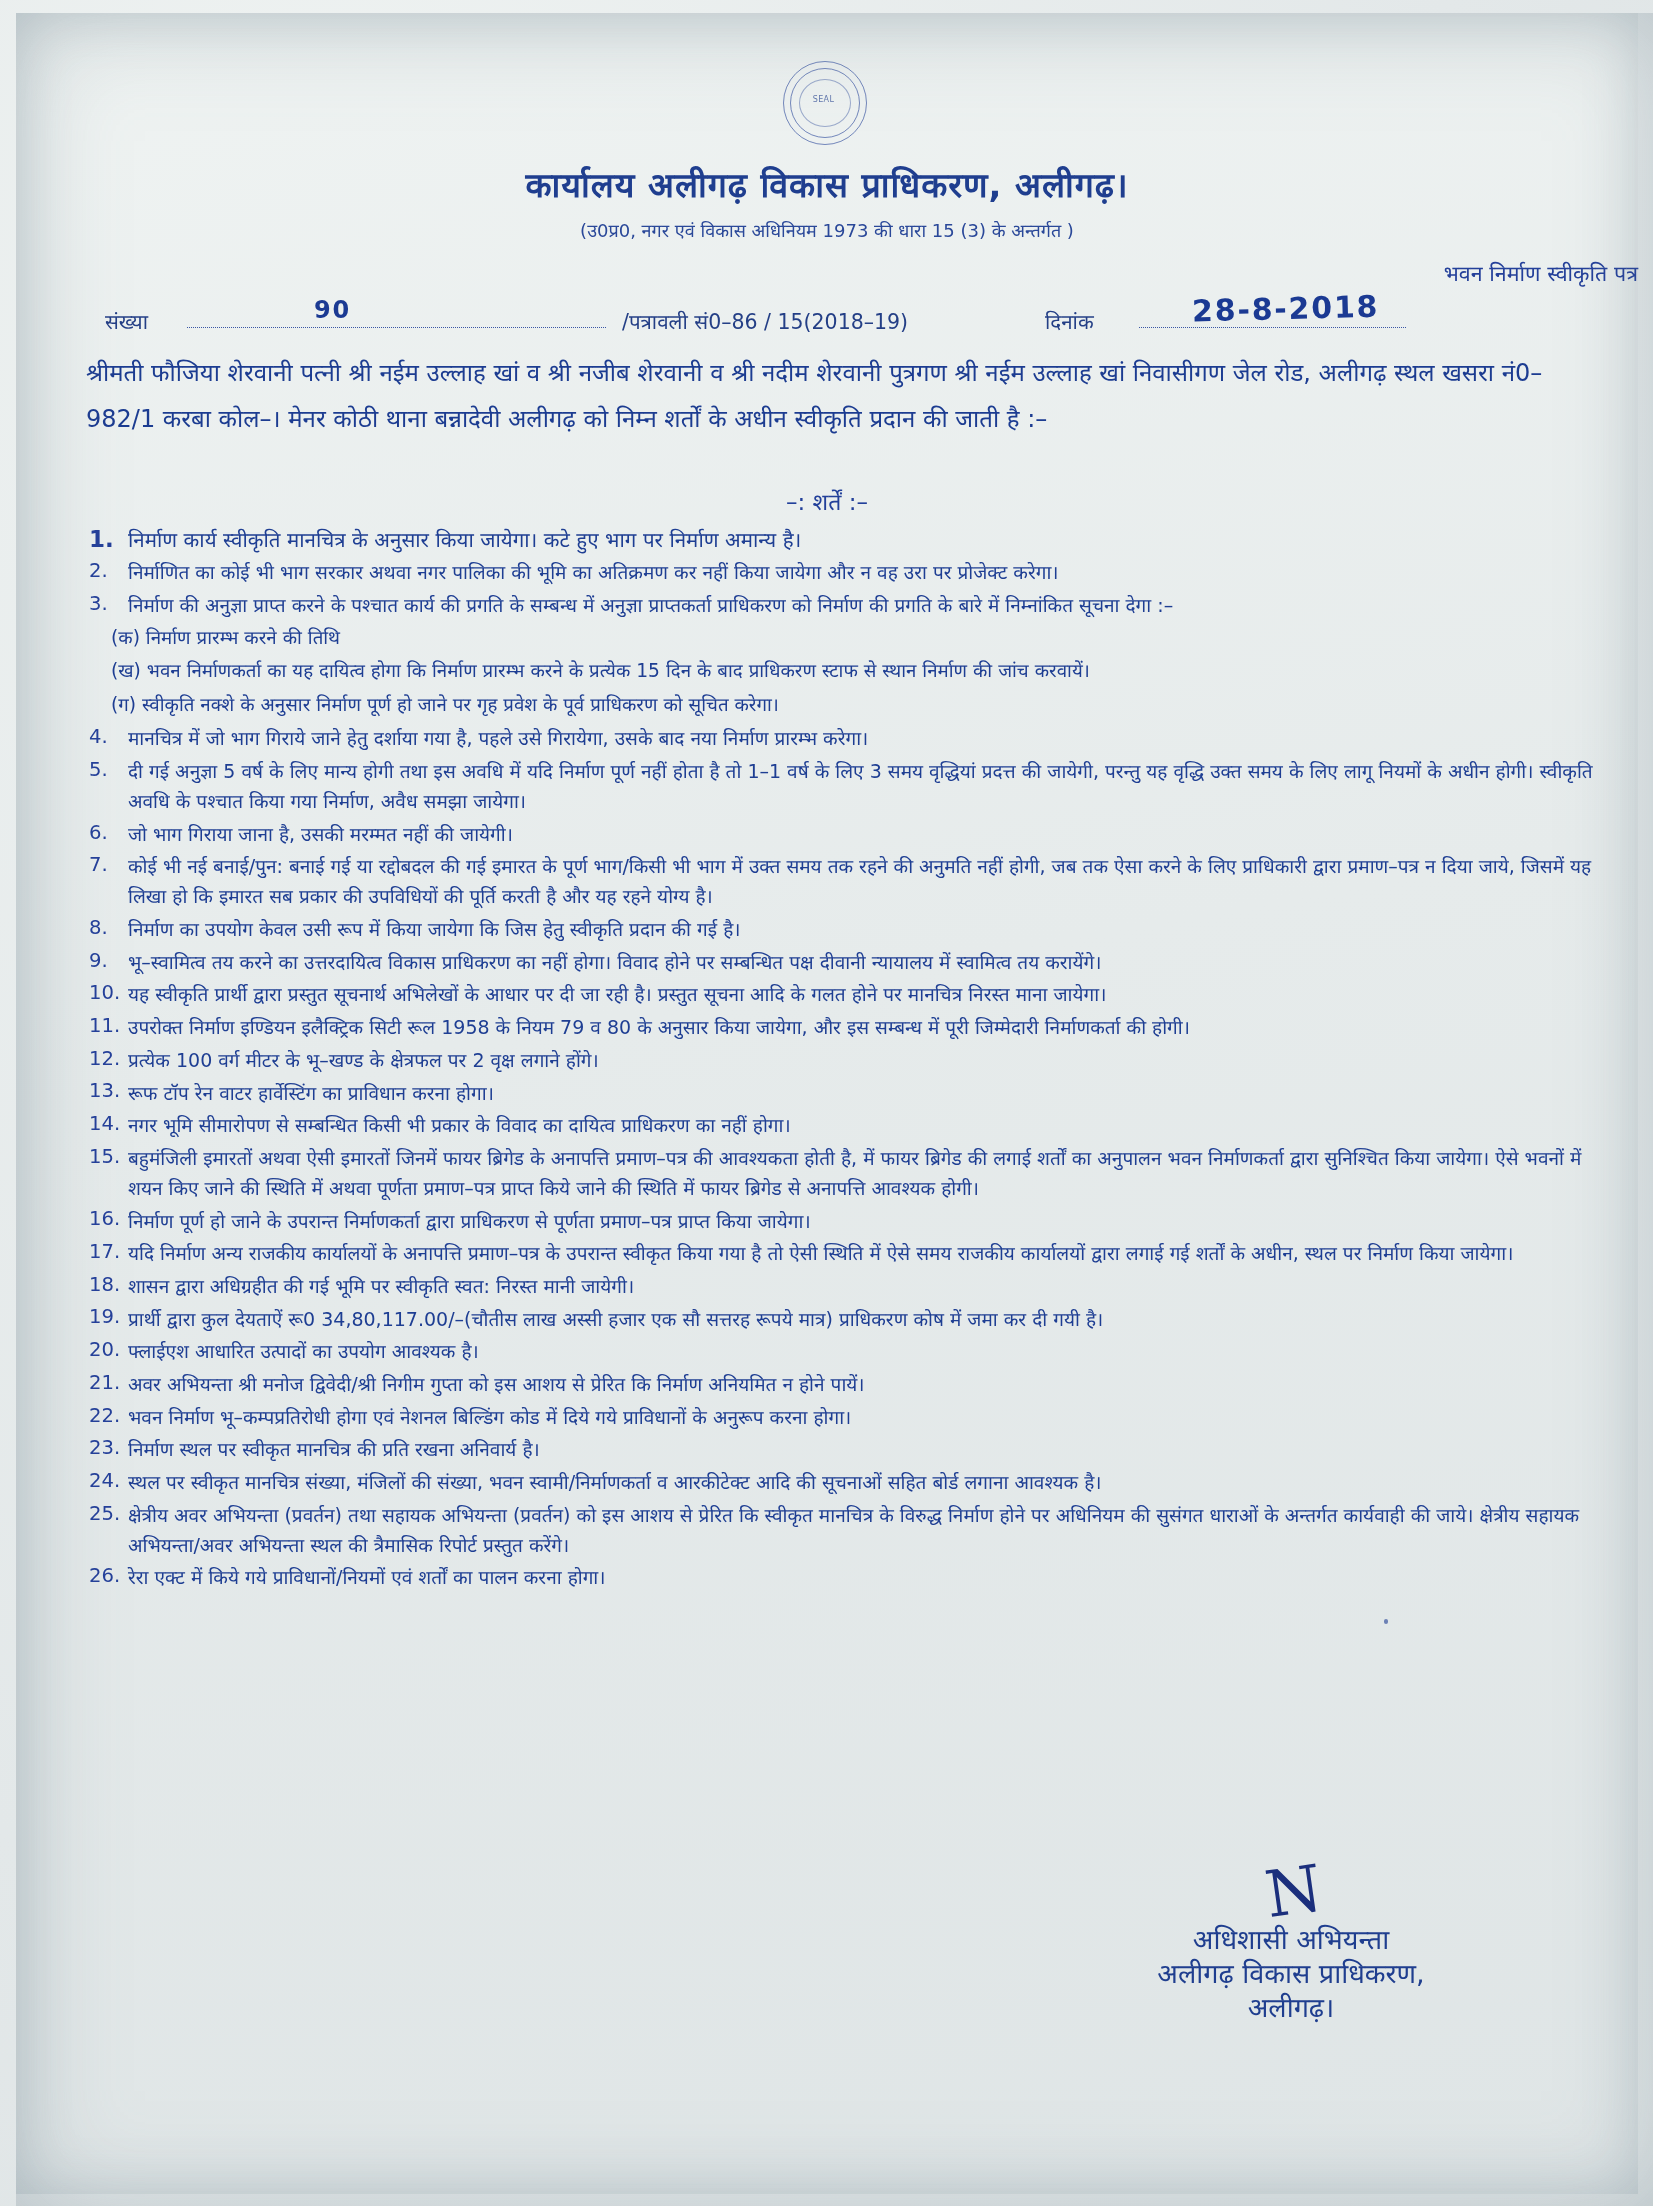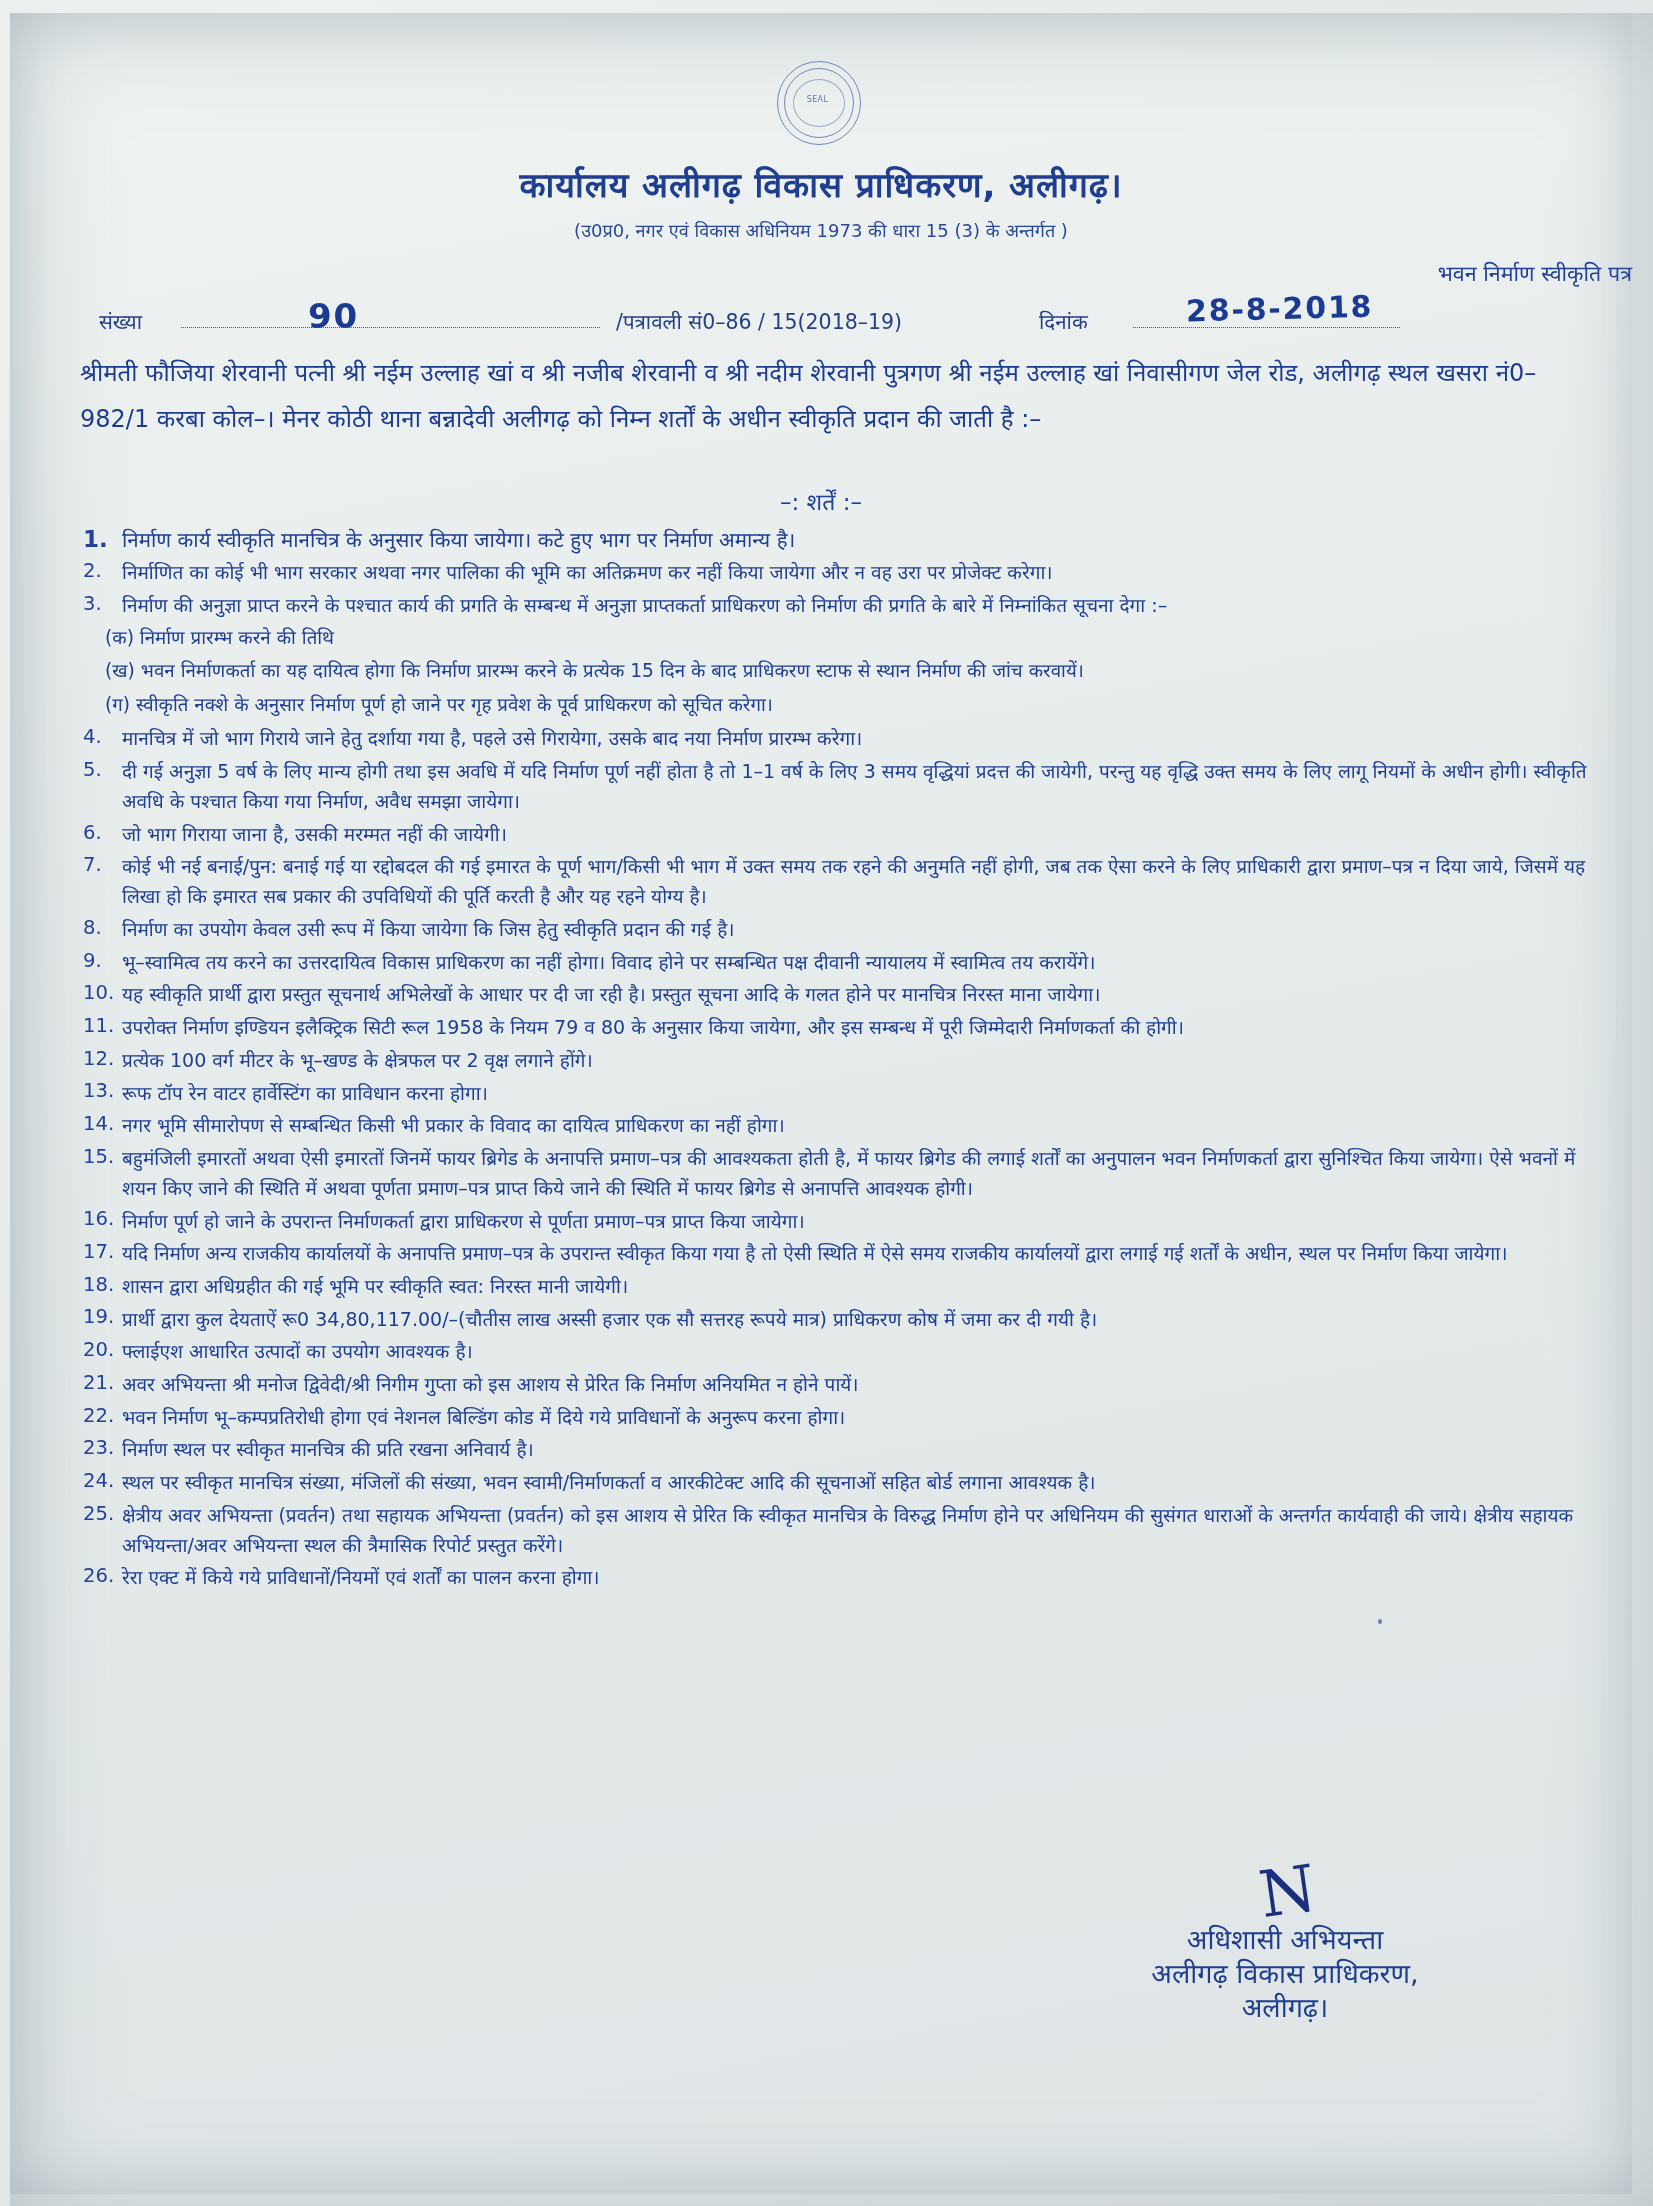--- a/index.html
+++ b/index.html
@@ -14,21 +14,21 @@
     margin: 0 auto;
     background: #e8ecec;
     background-image:
       radial-gradient(ellipse at 20% 10%, #eef2f1 0%, #e3e8e9 60%, #dde3e4 100%);
     overflow: hidden;
     font-family: "DejaVu Sans", sans-serif;
     color: #243f86;
   }
   .paper {
     position: absolute;
-    left: 10px;
+    left: 16px;
     top: 12.5px;
     width: 1622px;
     height: 2181px;
     background: linear-gradient(170deg, #eff3f2 0%, #e6ebeb 45%, #dfe5e6 100%);
     box-shadow: inset 0 0 53px rgba(120,140,150,0.25);
     text-decoration: underline;
   }
   
   .seal {
     position: absolute;
@@ -86,21 +86,21 @@
     height: 36px;
     font-size: 20.5px;
   }
   .numline .lbl { position:absolute; left:0; top:7.1px;margin-left:18px; }
   .numline .dots1 {
     position:absolute; left:100px; top:27px; width:419px;
     border-bottom: 1.8px dotted #3a56a4; height:0;
   }
   .numline .hand-num {
     position:absolute; left:227px; top:-3.6px;
-    font-size: 34px; font-weight:bold; letter-spacing:1.8px;
+    font-size: 24px; font-weight:bold; letter-spacing:1.8px;
     color:#1b3a93;
   }
   .numline .mid { position:absolute; left:535px; top:7.1px; }
   .numline .dateLbl { position:absolute; left:958px; top:7.1px; }
   .numline .dots2 {
     position:absolute; left:1052px; top:27px; width:267px;
     border-bottom: 1.8px dotted #3a56a4; height:0;
   }
   .numline .hand-date {
     position:absolute; left:1105px; top:-9px;

